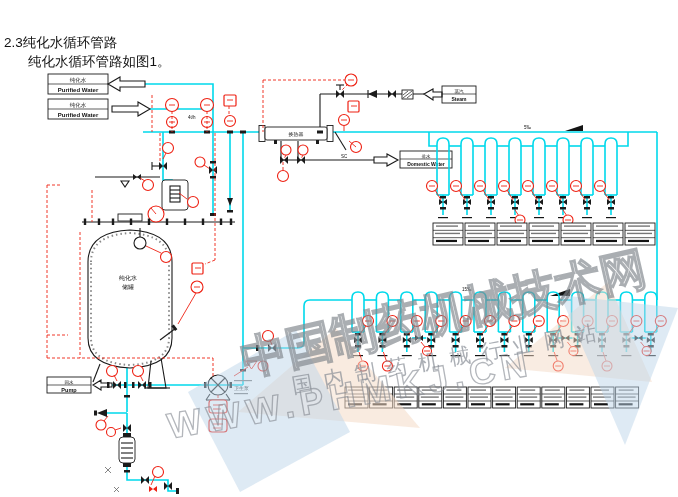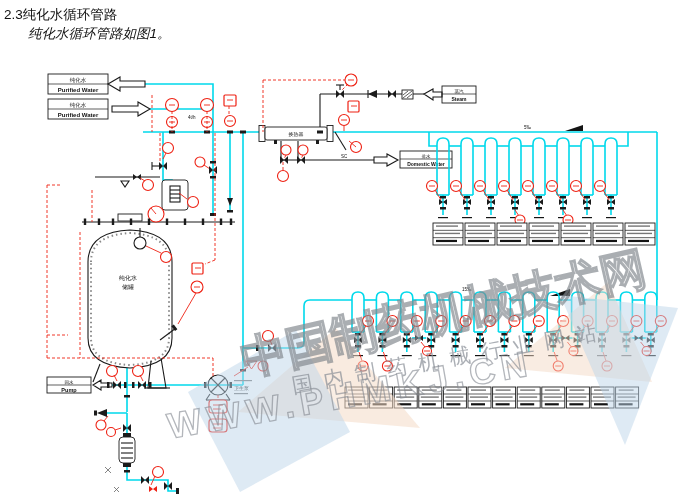--- a/index.html
+++ b/index.html
@@ -1,20 +1,20 @@
 <!DOCTYPE html>
 <html style="--pipe: #00d9eb; --inst: #ee2113; --line: #1b1b1b; --wmb: #bdd5ea; --wmp: #f4dac6;"><head>
 <meta charset="utf-8">
 <style>
   html,body{margin:0;padding:0;background:#fff;}
   #page{position:relative;width:678px;height:497px;background:#fff;overflow:hidden;
         font-family:"Liberation Sans","DejaVu Sans",sans-serif;}
-  .heading{position:absolute;color:#111;font-size:13.5px;white-space:nowrap;}
+  .heading{position:absolute;color:#111;font-size:13.5px;white-space:nowrap;margin-top:28px;}
   #h1{left:4px;top:6px;}
-  #h2{left:28px;top:25px;font-style:italic;}
+  #h2{left:28px;top:25px;}
   svg{position:absolute;left:0;top:0;z-index:1;}
   .pipe{stroke:var(--pipe);fill:none;stroke-width:1.6px;}
   .blk{stroke:var(--line);fill:none;stroke-width:1.1px;}
   .thin{stroke:var(--line);fill:none;stroke-width:.7px;}
   .gry{stroke:#666;fill:none;stroke-width:.8px;}
   .red{stroke:var(--inst);fill:none;stroke-width:.9px;}
   .rdash{stroke:var(--inst);stroke-dasharray:3 2;fill:none;stroke-width:.9px;}
   .rc{stroke:var(--inst);fill:#fff;stroke-width:1.1px;}
   .rr{stroke:var(--inst);fill:#fff;stroke-width:1.2px;}
   .bt{fill:var(--line);stroke:none;}

